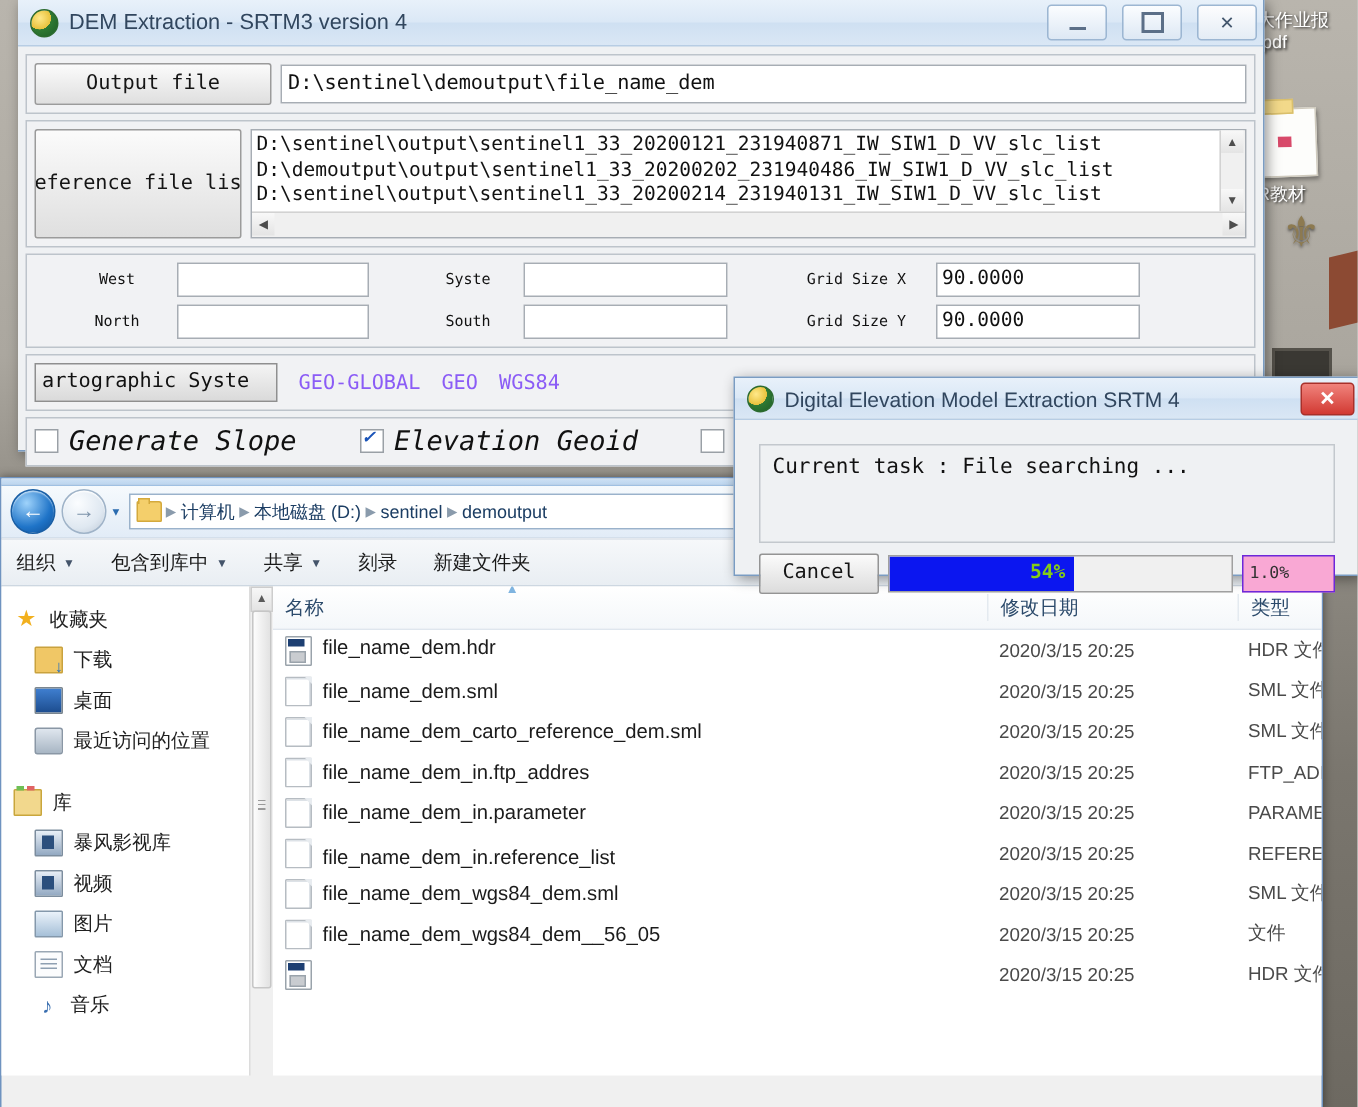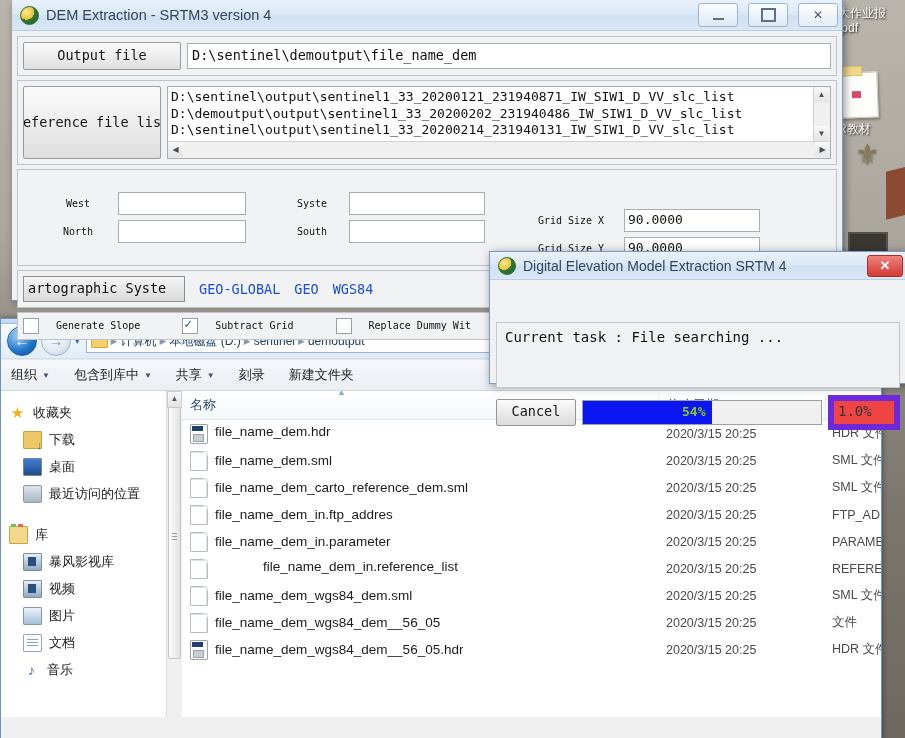--- a/index.html
+++ b/index.html
@@ -214,24 +214,24 @@
     font-family:"DejaVu Sans Mono","Liberation Mono",monospace;white-space:nowrap;}
   .cinput{height:21px;background:#fff;border:1px solid #a7adb4;
     font-size:13px;color:#111;line-height:19px;padding:0 3px;
     font-family:"DejaVu Sans Mono","Liberation Mono",monospace;}
   .carto-row{display:flex;align-items:center;gap:14px;}
   #carto-btn{
     height:24px;padding:0 4px;background:linear-gradient(180deg,#f4f4f4,#dadada);
     border:1px solid #8f8f8f;font-size:13.5px;color:#111;line-height:22px;
     font-family:"DejaVu Sans Mono","Liberation Mono",monospace;white-space:nowrap;overflow:hidden;width:152px;
   }
-  .carto-txt{font-size:13.5px;color:#1d4ed8;font-family:"DejaVu Sans Mono","Liberation Mono",monospace;}
+  .carto-txt{font-size:13.5px;color:#8b5cf6;font-family:"DejaVu Sans Mono","Liberation Mono",monospace;}
   .chk-row{display:flex;align-items:center;gap:42px;}
-  .chk{display:flex;align-items:center;gap:17px;font-size:10px;color:#111;
-    font-family:"DejaVu Sans Mono","Liberation Mono",monospace;white-space:nowrap;}
+  .chk{display:flex;align-items:center;gap:7px;font-size:18px;color:#111;
+    font-family:"DejaVu Sans Mono","Liberation Mono",monospace;white-space:nowrap;font-style:italic;}
   .box{width:14px;height:14px;background:#fff;border:1px solid #9aa0a6;flex:0 0 auto;position:relative;}
   .box.on:after{content:"✓";position:absolute;left:1px;top:-3px;color:#1a54b8;font-size:13px;font-weight:bold;}
 
   
   #prog{
     position:absolute;left:489px;top:251px;width:416px;height:131px;
     background:#eff1f3;border:1px solid #7a9cc2;
     box-shadow:2px 2px 9px rgba(0,0,0,.45);
   }
   #prog-title{
@@ -242,43 +242,43 @@
   #prog-icon{width:16px;height:16px;border-radius:50%;flex:0 0 auto;
     background:radial-gradient(circle at 32% 30%,#ffe98a,#e9c23d 45%,#2f7a33 46%,#1d5e27 100%);
     border:1px solid #2c6b2f;}
   #prog-title-text{flex:1 1 auto;font-size:14px;color:#31465e;white-space:nowrap;}
   #prog-close{
     width:34px;height:20px;flex:0 0 auto;border-radius:3px;
     background:linear-gradient(180deg,#f0837c,#d23a33);
     border:1px solid #a8302a;color:#fff;font-size:13px;font-weight:bold;
     display:flex;align-items:center;justify-content:center;
   }
-  #prog-body{padding:6px;margin-top:36px;}
+  #prog-body{padding:16px;}
   #prog-msgbox{
     height:52px;background:#eff1f3;border:1px solid #c3c8cd;padding:6px 8px;
     font-size:14px;color:#111;font-family:"DejaVu Sans Mono","Liberation Mono",monospace;
   }
   #prog-bottom{display:flex;align-items:center;gap:6px;margin-top:7px;}
   #cancel-btn{
     width:78px;height:25px;flex:0 0 auto;
     background:linear-gradient(180deg,#fbfbfb,#dcdcdc);border:1px solid #949494;border-radius:2px;
     font-size:13.5px;color:#151515;text-align:center;line-height:23px;
     font-family:"DejaVu Sans Mono","Liberation Mono",monospace;
   }
   #pb-outer{
     flex:1 1 auto;height:23px;background:#f0f0f0;border:1px solid #a0a0a0;position:relative;overflow:hidden;
   }
   #pb-fill{height:100%;background:#0b16f0;position:relative;}
   #pb-label{
     position:absolute;right:6px;top:0;line-height:21px;color:#84cc16;font-size:13px;font-weight:bold;
     font-family:"DejaVu Sans Mono","Liberation Mono",monospace;
   }
   #pb-pct{
-    width:56px;height:23px;flex:0 0 auto;background:#ef4444;border:6px solid #6d28d9;
-    font-size:14px;color:#333;line-height:21px;padding-left:4px;
+    width:56px;height:23px;flex:0 0 auto;background:#f9a8d4;border:1px solid #6d28d9;
+    font-size:11px;color:#333;line-height:21px;padding-left:4px;
     font-family:"DejaVu Sans Mono","Liberation Mono",monospace;
   }
 </style>
 </head>
 <body>
 
 <div id="desktop">
   <div class="desk-icon" style="left:838px;top:6px;">
     <div>大作业报</div>
     <div>.pdf</div>
@@ -429,21 +429,21 @@
       </div>
       <div class="frow">
         <div class="col name" style="display:flex;align-items:center;">
           <span class="fico blank"></span>
           <span class="fname">file_name_dem_in.parameter</span>
         </div>
         <div class="col date">2020/3/15 20:25</div>
         <div class="col type">PARAMETER</div>
       </div>
       <div class="frow">
-        <div class="col name" style="display:flex;align-items:flex-start;gap:48px;">
+        <div class="col name" style="display:flex;align-items:flex-end;">
           <span class="fico blank"></span>
           <span class="fname">file_name_dem_in.reference_list</span>
         </div>
         <div class="col date">2020/3/15 20:25</div>
         <div class="col type">REFERENCE_L</div>
       </div>
       <div class="frow">
         <div class="col name" style="display:flex;align-items:center;">
           <span class="fico blank"></span>
           <span class="fname">file_name_dem_wgs84_dem.sml</span>
@@ -455,21 +455,20 @@
         <div class="col name" style="display:flex;align-items:center;">
           <span class="fico blank"></span>
           <span class="fname">file_name_dem_wgs84_dem__56_05</span>
         </div>
         <div class="col date">2020/3/15 20:25</div>
         <div class="col type">文件</div>
       </div>
       <div class="frow">
         <div class="col name" style="display:flex;align-items:center;">
           <span class="fico hdr"></span>
-          <span class="fname">file_name_dem_wgs84_dem__56_05.hdr</span>
         </div>
         <div class="col date">2020/3/15 20:25</div>
         <div class="col type">HDR 文件</div>
       </div>
     </div>
   </div>
 </div>
 
 <div id="dem">
   <div id="dem-title">
@@ -533,21 +532,21 @@
         <div class="cgroup" style="margin-left:36px;">
           <div class="cline">
             <div class="clabel" style="width:60px;">Syste</div>
             <div class="cinput" style="width:128px;"></div>
           </div>
           <div class="cline">
             <div class="clabel" style="width:60px;">South</div>
             <div class="cinput" style="width:128px;"></div>
           </div>
         </div>
-        <div class="cgroup" style="margin-left:40px;margin-top:34px;">
+        <div class="cgroup" style="margin-left:40px;">
           <div class="cline">
             <div class="clabel" style="width:92px;">Grid Size X</div>
             <div class="cinput" style="width:128px;">90.0000</div>
           </div>
           <div class="cline">
             <div class="clabel" style="width:92px;">Grid Size Y</div>
             <div class="cinput" style="width:128px;">90.0000</div>
           </div>
         </div>
       </div>
@@ -563,21 +562,21 @@
     </div>
 
     <div class="panel">
       <div class="chk-row">
         <div class="chk">
           <span class="box"></span>
           <span>Generate Slope</span>
         </div>
         <div class="chk">
           <span class="box on"></span>
-          <span>Subtract Grid</span>
+          <span>Elevation Geoid</span>
         </div>
         <div class="chk">
           <span class="box"></span>
           <span>Replace Dummy Wit</span>
         </div>
       </div>
     </div>
 
   </div>
 </div>

